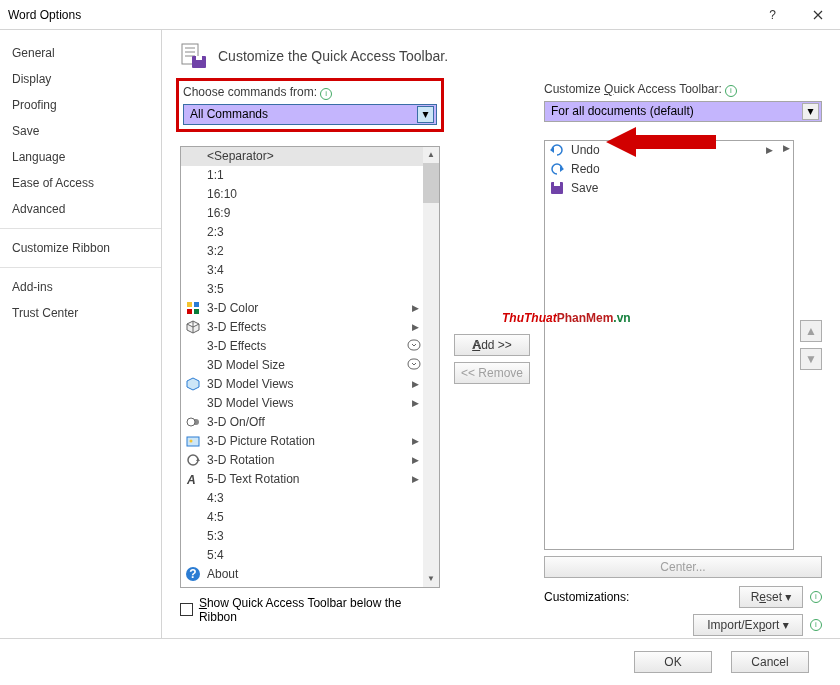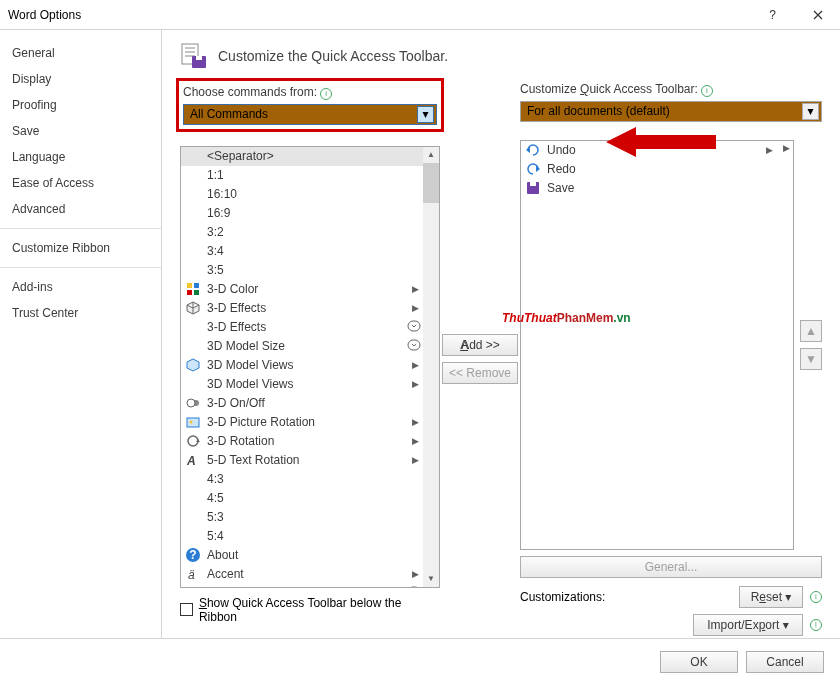--- a/index.html
+++ b/index.html
@@ -8,48 +8,48 @@
 .winbtns { display: flex; height: 100%; }
 .winbtn { width: 45px; display: flex; align-items: center; justify-content: center; color: #333; }
 .main { display: flex; height: 608px; justify-content: flex-end; }
 .sidebar { width: 162px; background: #fff; border-right: 1px solid #d4d4d4; padding-top: 10px; }
 .sidebar-item { padding: 6px 12px; color: #3b3b3b; cursor: default; }
 .sidebar-item.selected { background: #d7dde4; }
 .content { flex: 1; padding: 12px 18px; position: relative; }
 .header-row { display: flex; align-items: center; gap: 10px; margin-bottom: 12px; }
 .header-icon { width: 28px; height: 28px; position: relative; }
 .sep { height: 1px; background: #e1e1e1; margin: 6px 0; }
-.row { display: flex; }
+.row { display: flex; gap: 12px; }
 .col-left { width: 260px; }
 .col-mid { width: 80px; display: flex; flex-direction: column; justify-content: center; align-items: center; gap: 6px; }
 .col-right { flex: 1; }
 .label { color: #3b3b3b; margin-bottom: 4px; }
 .label u { text-decoration: underline; }
-.select { width: 100%; height: 21px; border: 1px solid #a6a6a6; background: #a16207; display: flex; align-items: center; justify-content: space-between; padding: 0 2px 0 6px; }
+.select { width: 100%; height: 21px; border: 1px solid #a6a6a6; background: #c4b5fd; display: flex; align-items: center; justify-content: space-between; padding: 0 2px 0 6px; }
 .select .arrow { width: 17px; height: 17px; display: flex; align-items: center; justify-content: center; background: #f0f0f0; border: 1px solid #adadad; }
 .listbox { border: 1px solid #a6a6a6; background: #fff; height: 442px; margin-top: 6px; overflow: hidden; position: relative; }
 .list-inner { position: absolute; left: 0; right: 16px; top: 0; bottom: 0; overflow: hidden; }
 .scrollbar { position: absolute; right: 0; top: 0; bottom: 0; width: 16px; background: #f0f0f0; }
 .scrollbar .sbtn { height: 16px; background: #f0f0f0; display: flex; align-items: center; justify-content: center; color: #606060; font-size: 8px; }
 .scrollbar .thumb { height: 40px; background: #cdcdcd; margin-top: 0; }
 .li { height: 19px; display: flex; align-items: center; padding-left: 26px; position: relative; color: #3b3b3b; }
 .li .icon { position: absolute; left: 4px; width: 16px; height: 16px; display: flex; align-items: center; justify-content: center; }
 .li .subarrow { position: absolute; right: 4px; color: #606060; font-size: 9px; }
 .li.sep-row { background: #e5e5e5; justify-content: flex-start; font-weight: normal; }
 .btn { min-width: 76px; height: 22px; border: 1px solid #adadad; background: linear-gradient(#fcfcfc,#e8e8e8); display: flex; align-items: center; justify-content: center; color: #3b3b3b; }
 .btn.disabled { color: #a0a0a0; }
 .btn.small { min-width: 64px; }
 .updown { width: 22px; height: 22px; border: 1px solid #adadad; background: #f0f0f0; display: flex; align-items: center; justify-content: center; color: #a0a0a0; }
 .check { display: flex; align-items: center; gap: 6px; margin-top: 8px; }
 .checkbox { width: 13px; height: 13px; border: 1px solid #333; background: #fff; }
 .bottom-row { display: flex; justify-content: space-between; align-items: center; margin-top: 8px; }
 .info-icon { display: inline-flex; width: 12px; height: 12px; border: 1px solid #4a6; border-radius: 50%; align-items: center; justify-content: center; font-size: 8px; color: #4a6; margin-left: 3px; }
 .highlight-box { border: 3px solid #d10000; padding: 4px; margin: -4px; }
 .arrow-callout { position: absolute; left: 444px; top: 92px; pointer-events: none; }
-.footer { height: 46px; border-top: 1px solid #d4d4d4; display: flex; align-items: center; justify-content: flex-end; gap: 8px; padding: 0 16px; }
+.footer { height: 46px; border-top: 1px solid #d4d4d4; display: flex; align-items: center; justify-content: flex-end; gap: 19px; padding: 0 31px; }
 .footer .btn { min-width: 78px; }
 .watermark { position: absolute; left: 340px; top: 270px; font-size: 24px; font-weight: 600; pointer-events: none; }
 .watermark .p1 { color: #d10000; font-style: italic; }
 .watermark .p2 { color: #b91c1c; }
 .watermark .p3 { color: #15803d; }
 </style>
 </head>
 <body>
 
 <div class="titlebar">
@@ -113,20 +113,23 @@
                 <span>&lt;Separator&gt;</span>
               </div>
               <div class="li">
                 <span>1:1</span>
               </div>
               <div class="li">
                 <span>16:10</span>
               </div>
               <div class="li">
                 <span>16:9</span>
+              </div>
+              <div class="li">
+                <span>2:3</span>
               </div>
               <div class="li">
                 <span>3:2</span>
               </div>
               <div class="li">
                 <span>3:4</span>
               </div>
               <div class="li">
                 <span>3:5</span>
               </div>
@@ -331,21 +334,21 @@
             </div>
           </div>
           <div style="display:flex;flex-direction:column;justify-content:center;gap:6px;margin-top:18px">
             <div class="updown">▲</div>
             <div class="updown">▼</div>
           </div>
         </div>
 
         <div style="margin-top:6px">
           <div class="btn small disabled" style="min-width:70px">
-              <span>General...</span>
+              <span>Center...</span>
             </div>
         </div>
 
         <div class="bottom-row">
           <span>Customizations:</span>
           <div style="display:flex;align-items:center;gap:4px">
             <div class="btn small">
                 <span>R<u>e</u>set ▾</span>
               </div>
             <span class="info-icon">i</span>

